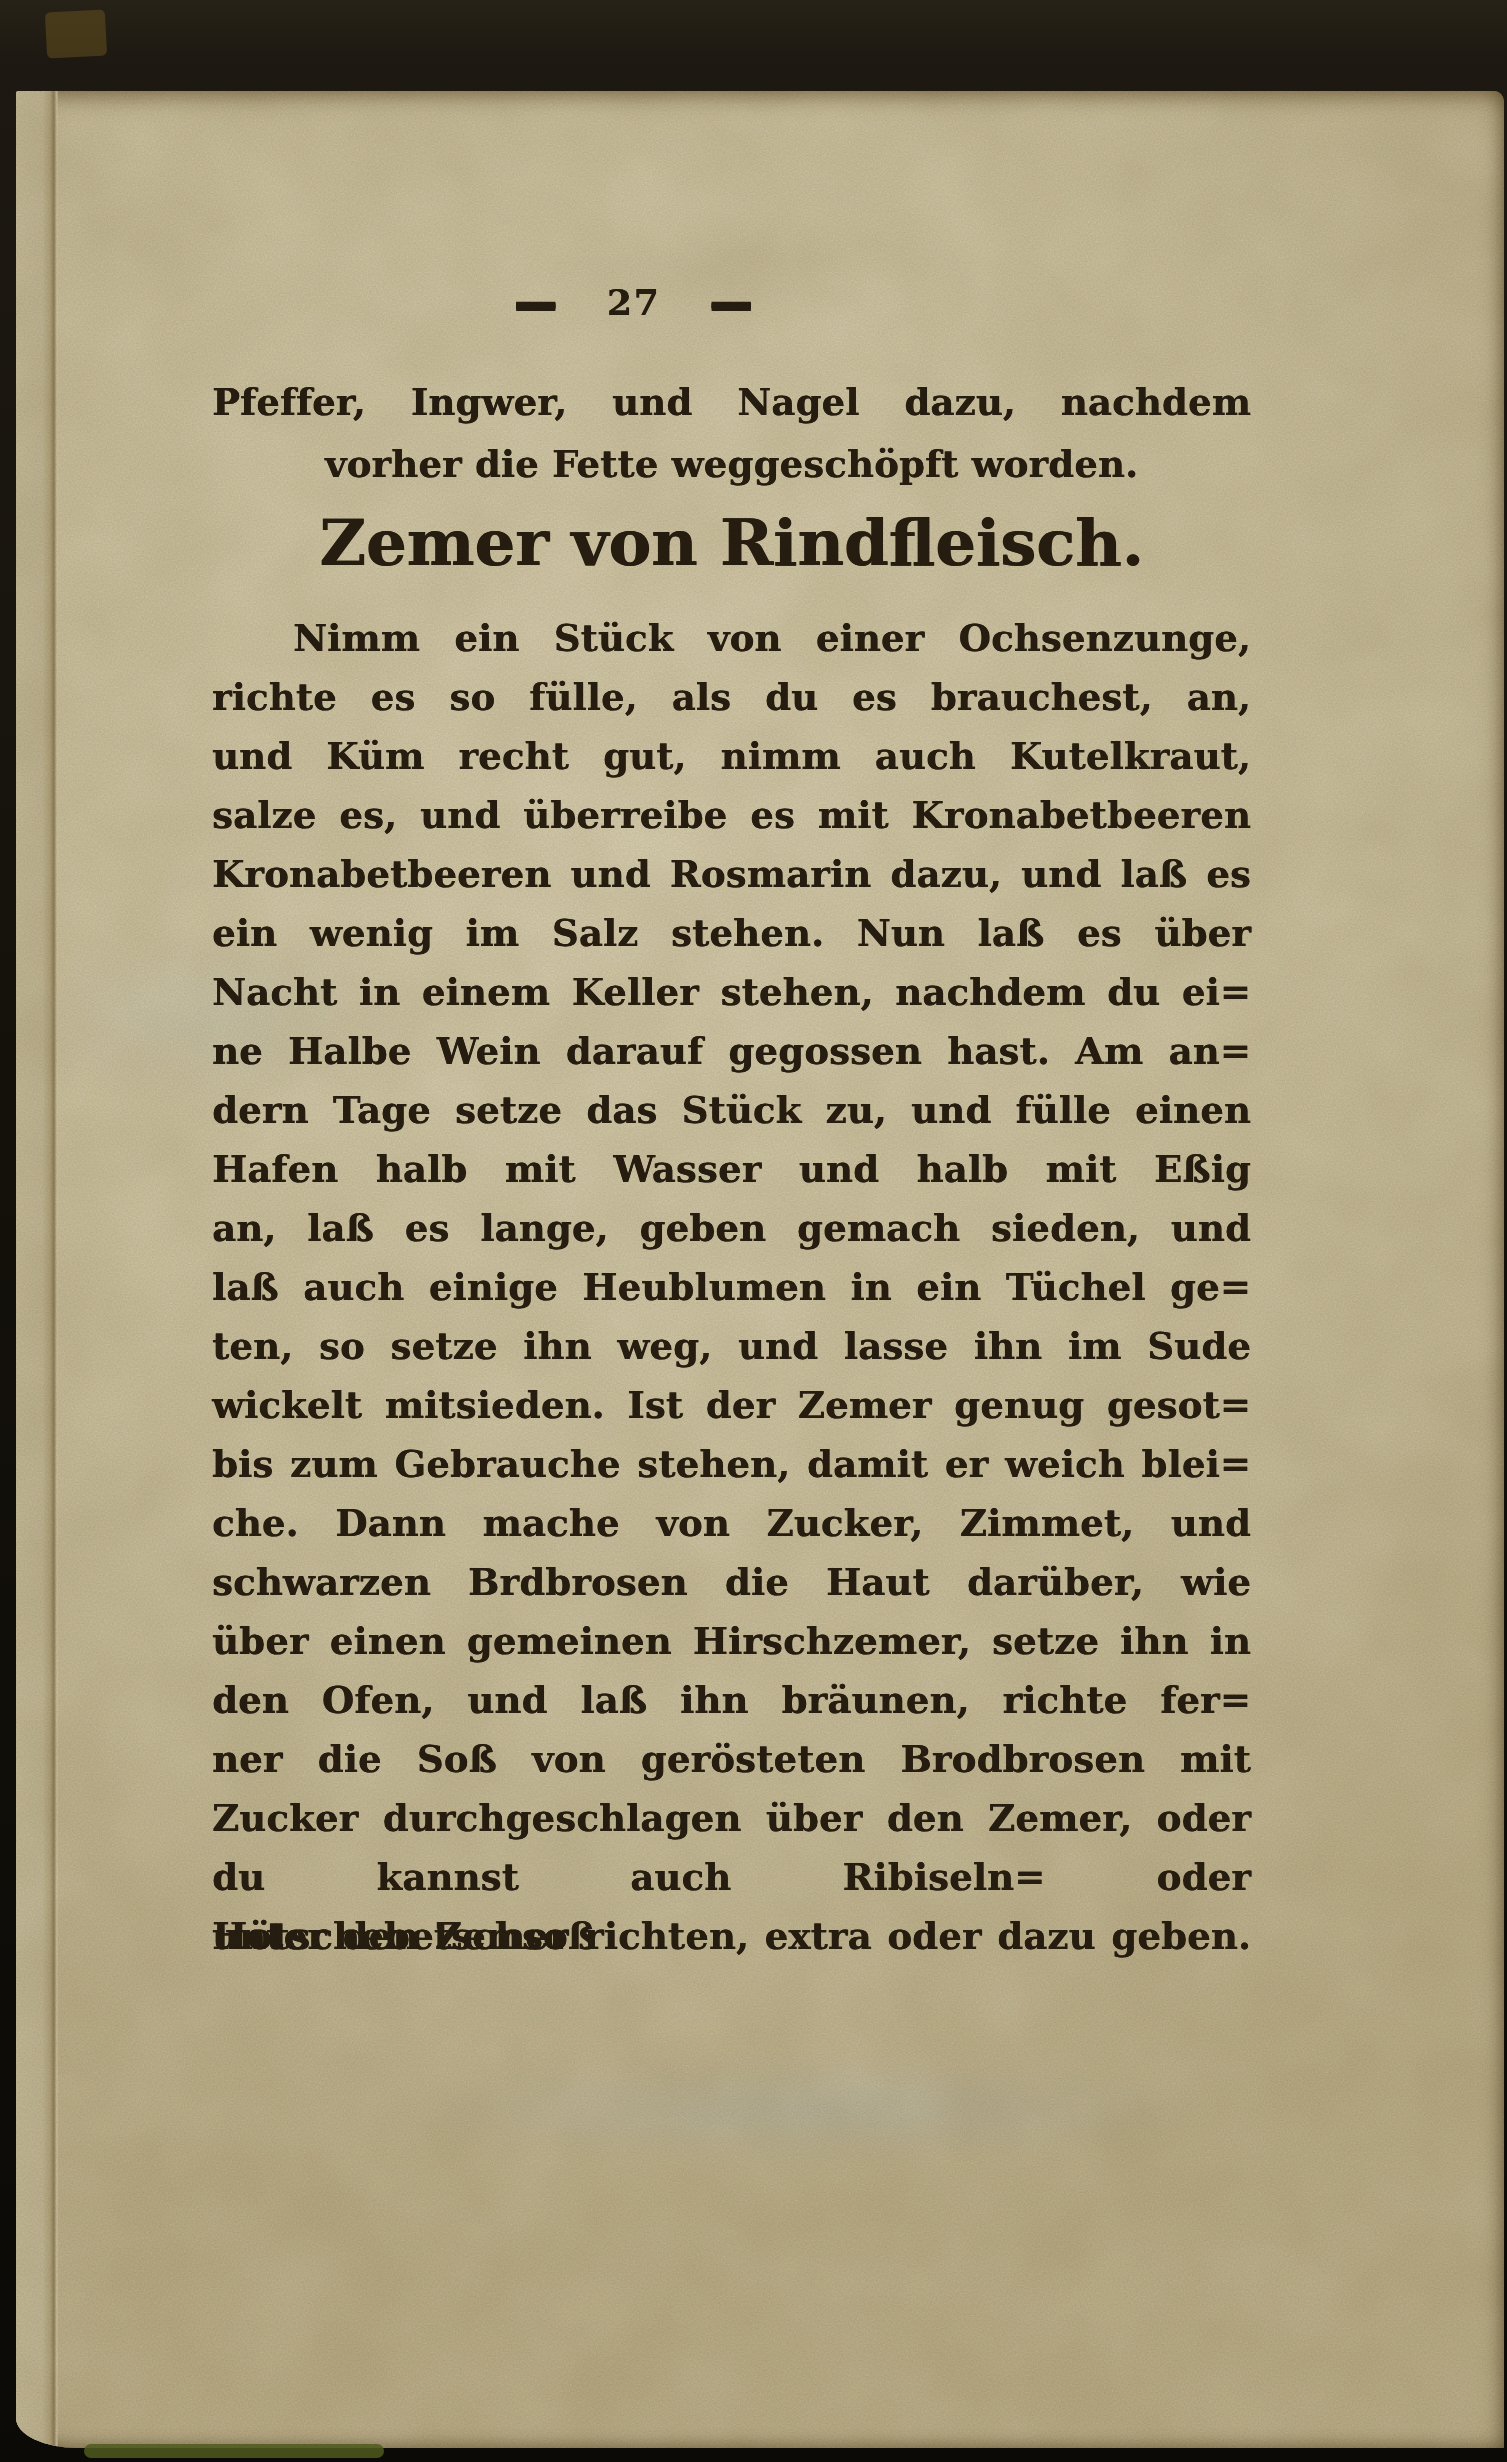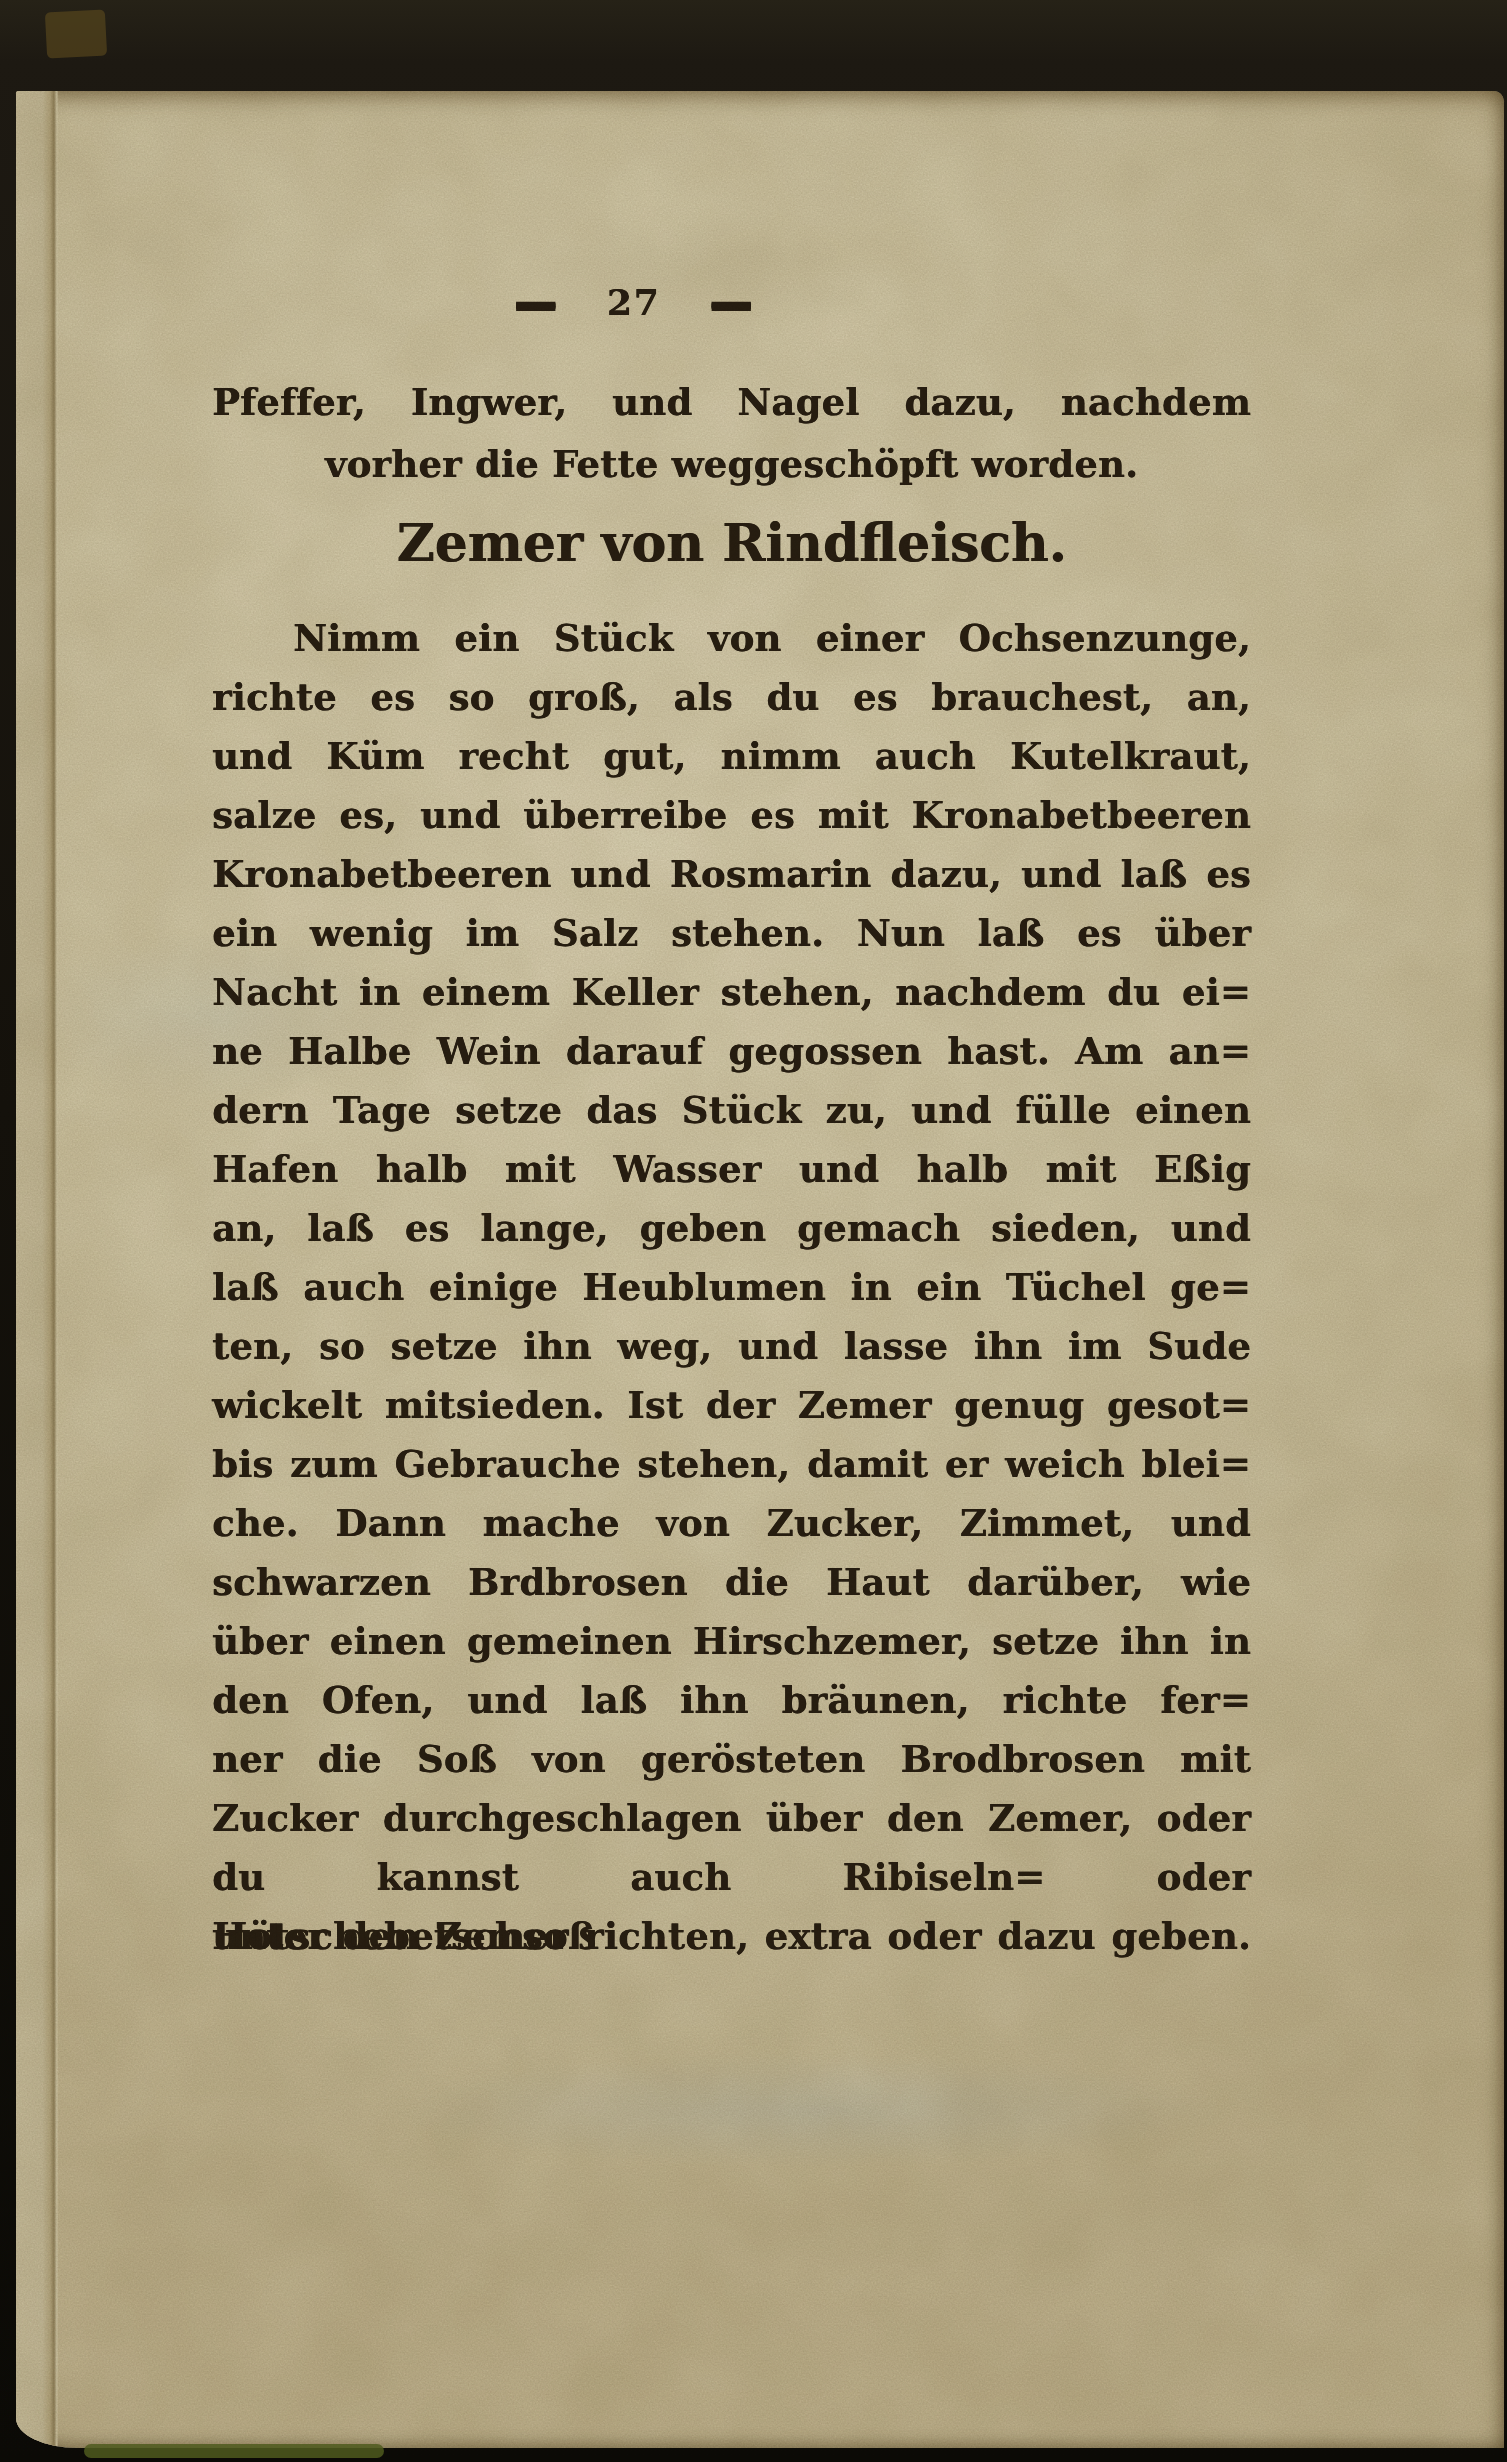--- a/index.html
+++ b/index.html
@@ -56,21 +56,21 @@
   .intro{position:absolute;top:280px;left:0;width:100%;}
   .bodypara{position:absolute;top:518px;left:0;width:100%;}
   .text-line{font-size:37px;font-weight:bold;line-height:59px;height:59px;
     white-space:normal;text-align:center;
     text-shadow:0.4px 0 0 currentColor;
     letter-spacing:0.2px;}
   .intro .text-line{line-height:62px;height:62px;}
   .text-line.j{text-align:justify;text-align-last:justify;}
   .text-line.indent{padding-left:81px;}
   .recipe-title{position:absolute;top:421px;left:0;width:100%;margin:0;
-    font-size:52px;font-weight:bold;text-align:center;line-height:62px;
+    font-size:64px;font-weight:bold;text-align:center;line-height:62px;
     text-shadow:0.7px 0 0 currentColor;}
 </style>
 </head>
 <body>
 
 <div class="scene">
   <div class="tape-mark"></div>
 
   <div class="page">
     <div class="left-strip"></div>
@@ -89,21 +89,21 @@
 
       <div class="text-line j">Pfeffer, Ingwer, und Nagel dazu, nachdem</div>
           <div class="text-line">vorher die Fette weggeschöpft worden.</div>
         </div>
 
       <h1 class="recipe-title">Zemer von Rindfleisch.</h1>
 
       <div class="bodypara">
 
       <div class="text-line j indent">Nimm ein Stück von einer Ochsenzunge,</div>
-          <div class="text-line j">richte es so groß, als du es brauchest, an,</div>
+          <div class="text-line j">richte es so fülle, als du es brauchest, an,</div>
           <div class="text-line j">und Küm recht gut, nimm auch Kutelkraut,</div>
           <div class="text-line j">salze es, und überreibe es mit Kronabetbeeren</div>
           <div class="text-line j">Kronabetbeeren und Rosmarin dazu, und laß es</div>
           <div class="text-line j">ein wenig im Salz stehen. Nun laß es über</div>
           <div class="text-line j">Nacht in einem Keller stehen, nachdem du ei=</div>
           <div class="text-line j">ne Halbe Wein darauf gegossen hast. Am an=</div>
           <div class="text-line j">dern Tage setze das Stück zu, und fülle einen</div>
           <div class="text-line j">Hafen halb mit Wasser und halb mit Eßig</div>
           <div class="text-line j">an, laß es lange, geben gemach sieden, und</div>
           <div class="text-line j">laß auch einige Heublumen in ein Tüchel ge=</div>

